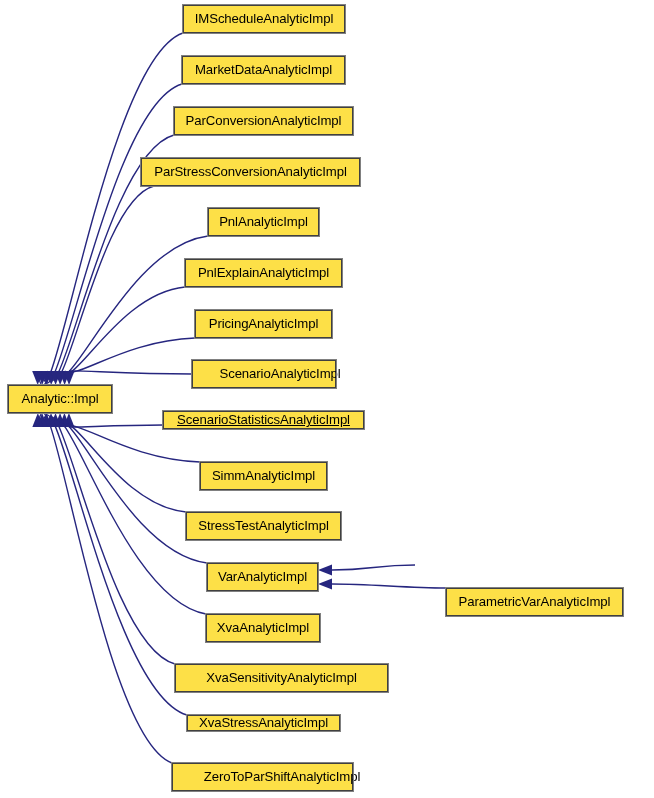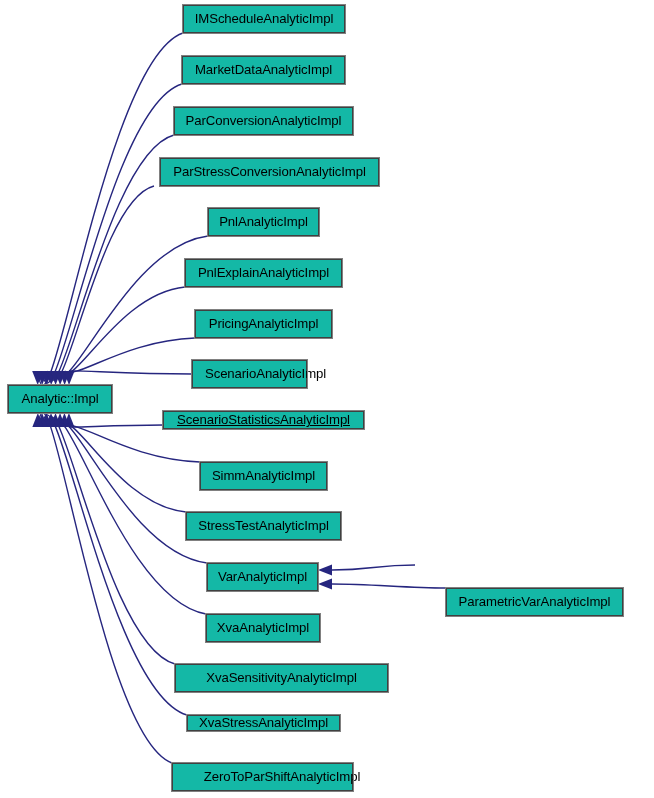--- a/index.html
+++ b/index.html
@@ -19,21 +19,21 @@
     position: absolute;
     left: 0;
     top: 0;
     width: 654px;
     height: 798px;
     pointer-events: none;
   }
   .node {
     position: absolute;
     box-sizing: border-box;
-    background: #14b8a6;
+    background: #fde047;
     border: 1px solid #404040;
     outline: 1px solid #808080;
     outline-offset: 0px;
     display: flex;
     align-items: center;
     justify-content: center;
     height: 28px;
     font-size: 13.2px;
     color: #000000;
     letter-spacing: -0.1px;
@@ -93,33 +93,33 @@
     </div>
     <div class="node" style="left: 183px; top: 5px; width: 162px; height: 28px;">
       <span class="node-label">IMScheduleAnalyticImpl</span>
     </div>
     <div class="node" style="left: 182px; top: 56px; width: 163px; height: 28px;">
       <span class="node-label">MarketDataAnalyticImpl</span>
     </div>
     <div class="node" style="left: 174px; top: 107px; width: 179px; height: 28px;">
       <span class="node-label">ParConversionAnalyticImpl</span>
     </div>
-    <div class="node" style="left: 160px; top: 158px; width: 219px; height: 28px;">
+    <div class="node" style="left: 141px; top: 158px; width: 219px; height: 28px;">
       <span class="node-label">ParStressConversionAnalyticImpl</span>
     </div>
     <div class="node" style="left: 208px; top: 208px; width: 111px; height: 28px;">
       <span class="node-label">PnlAnalyticImpl</span>
     </div>
     <div class="node" style="left: 185px; top: 259px; width: 157px; height: 28px;">
       <span class="node-label">PnlExplainAnalyticImpl</span>
     </div>
     <div class="node" style="left: 195px; top: 310px; width: 137px; height: 28px;">
       <span class="node-label">PricingAnalyticImpl</span>
     </div>
-    <div class="node" style="left: 192px; top: 360px; width: 115px; height: 28px; padding-left: 32px;">
+    <div class="node" style="left: 192px; top: 360px; width: 144px; height: 28px; padding-left: 32px;">
       <span class="node-label">ScenarioAnalyticImpl</span>
     </div>
     <div class="node" style="left: 163px; top: 411px; width: 201px; height: 18px; text-decoration: underline;">
       <span class="node-label">ScenarioStatisticsAnalyticImpl</span>
     </div>
     <div class="node" style="left: 200px; top: 462px; width: 127px; height: 28px;">
       <span class="node-label">SimmAnalyticImpl</span>
     </div>
     <div class="node" style="left: 186px; top: 512px; width: 155px; height: 28px;">
       <span class="node-label">StressTestAnalyticImpl</span>

